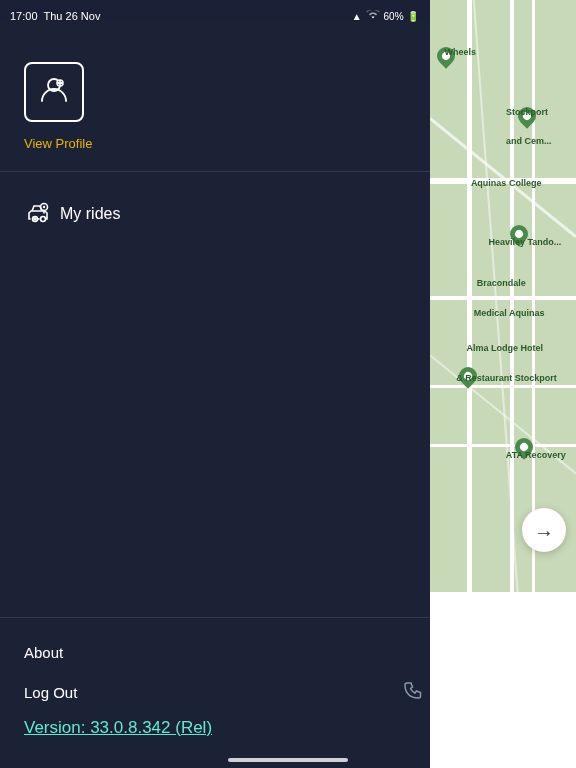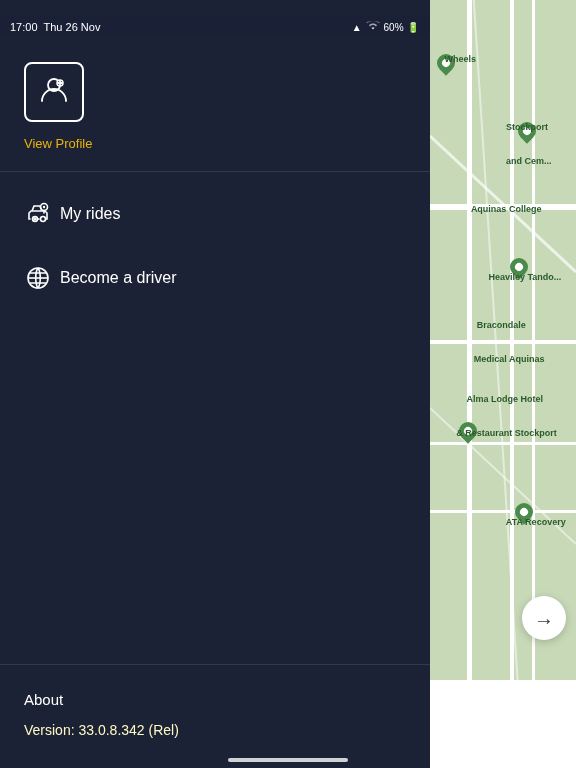--- a/index.html
+++ b/index.html
@@ -8,27 +8,27 @@
       height: 768px;
       overflow: hidden;
       font-family: -apple-system, BlinkMacSystemFont, 'Helvetica Neue', Arial, sans-serif;
       display: flex;
       position: relative;
     }
 
     
     .status-bar {
       position: absolute;
-      top: 16px;
+      top: 0;
       left: 0;
       width: 430px;
       height: 22px;
       background: #1a2035;
       display: flex;
-      align-items: center;
+      align-items: flex-end;
       justify-content: space-between;
       padding: 0 10px;
       z-index: 10;
       font-size: 11px;
       color: #ffffff;
     }
     .status-left { display: flex; gap: 6px; align-items: center; }
     .status-right { display: flex; gap: 4px; align-items: center; font-size: 10px; }
 
     
@@ -119,29 +119,30 @@
     }
     .bottom-label {
       font-size: 15px;
       color: #ffffff;
     }
     .phone-icon {
       color: #8899aa;
       font-size: 18px;
     }
     .version-text {
-      font-size: 14px;
-      color: #fef9c3;
+      font-size: 17px;
+      color: #5eead4;
       padding-top: 4px;
+      text-decoration: underline;
     }
 
     
     .map-area {
       flex: 1;
-      height: 680px;
+      height: 592px;
       background: #4d7c0f;
       position: relative;
       overflow: hidden;
     }
     .map-bg {
       width: 100%;
       height: 100%;
       background: #c8d9b8;
       position: relative;
     }
@@ -261,37 +262,34 @@
 
           <circle cx="19" cy="6" r="3.5"></circle>
           <path d="M19 9.5V12" stroke-linecap="round"></path>
           <circle cx="19" cy="6" r="1.2" fill="white" stroke="none"></circle>
         </svg>
       </div>
       <span class="nav-label">My rides</span>
     </div>
 
 
-    <div class="nav-item">
-      <div class="nav-icon">
-        <svg width="26" height="26" viewBox="0 0 26 26" fill="none" stroke="white" stroke-width="1.6">
-          <circle cx="13" cy="13" r="10"></circle>
-          <path d="M3 13h20"></path>
-          <path d="M13 3c-3 4-3 16 0 20M13 3c3 4 3 16 0 20"></path>
-          <path d="M5 8h16M5 18h16"></path>
-        </svg>
-      </div>
-      <span class="nav-label">Become a driver</span>
-    </div>
 
   </div>
 
   <div class="bottom-section">
     <div class="bottom-item">
       <span class="bottom-label">About</span>
+    </div>
+    <div class="bottom-item">
+      <span class="bottom-label">Log Out</span>
+      <span class="phone-icon">
+        <svg width="18" height="18" viewBox="0 0 18 18" fill="none" stroke="#8899aa" stroke-width="1.5">
+          <path d="M3 2h4l1.5 4-2 1.5c1 2 2.5 3.5 4.5 4.5L12.5 10l4 1.5V15c0 1-1 2-2 2C6 17 1 12 1 4c0-1 1-2 2-2z"></path>
+        </svg>
+      </span>
     </div>
     <div class="version-text">Version: 33.0.8.342 (Rel)</div>
   </div>
 
 </div>
 
 <div class="map-area">
   <div class="map-bg">
 
     <div class="map-road map-road-h1"></div>

